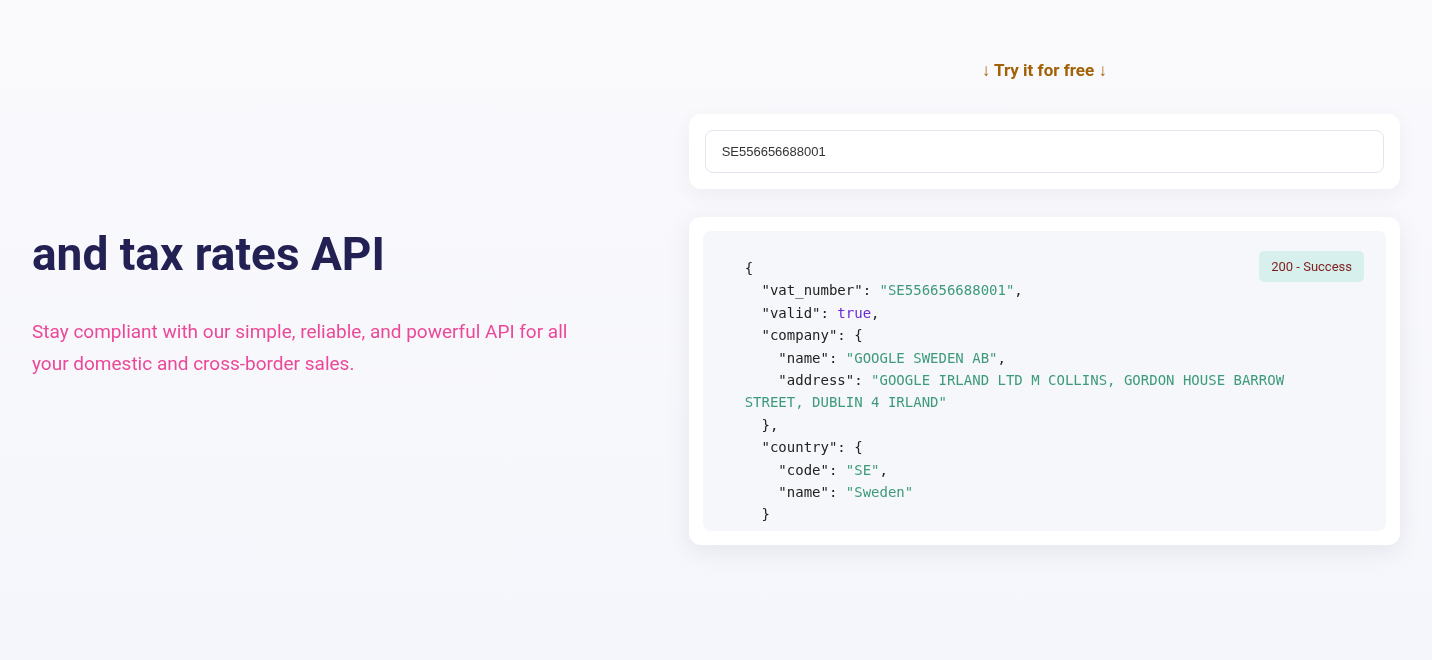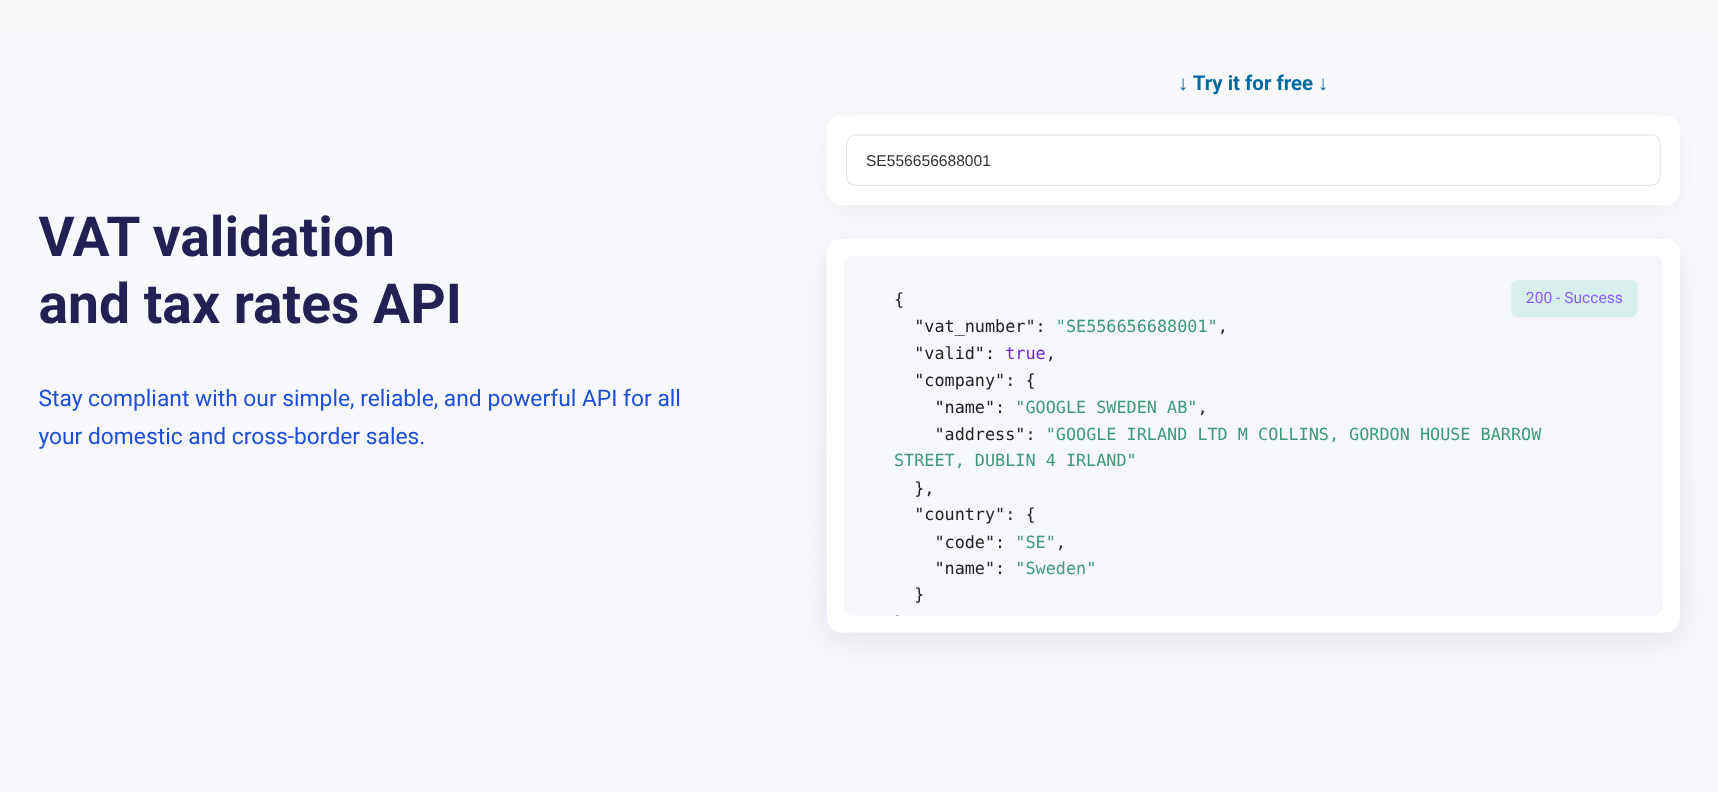--- a/index.html
+++ b/index.html
@@ -21,21 +21,21 @@
   padding-top: 110px;
 }
 .headline {
   color: #232054;
   font-size: 46px;
   font-weight: 700;
   line-height: 1.22;
   margin-bottom: 34px;
 }
 .subtitle {
-  color: #1d4ed8;
+  color: #ec4899;
   font-size: 19px;
   line-height: 1.65;
   margin-bottom: 63px;
   max-width: 560px;
 }
 .cta-button {
   display: inline-block;
   background: #6b74ec;
   color: #fff;
   font-size: 19px;
@@ -44,24 +44,24 @@
   border-radius: 10px;
   cursor: pointer;
 }
 .right {
   flex: 1;
   display: flex;
   flex-direction: column;
   align-items: center;
 }
 .try-it {
-  color: #0369a1;
+  color: #a16207;
   font-size: 17px;
   font-weight: 700;
-  margin-bottom: 16px;
+  margin-bottom: 33px;
 }
 .input-card {
   width: 100%;
   background: #fff;
   border-radius: 12px;
   padding: 16px;
   box-shadow: 0 6px 20px rgba(30,30,60,0.06);
   margin-bottom: 28px;
 }
 .vat-input {
@@ -95,41 +95,41 @@
   color: #222;
   line-height: 1.6;
   white-space: pre-wrap;
   word-wrap: break-word;
 }
 .status-badge {
   position: absolute;
   top: 20px;
   right: 22px;
   background: #d7f0ee;
-  color: #8b5cf6;
+  color: #7f1d1d;
   font-size: 13px;
   padding: 8px 12px;
   border-radius: 5px;
 }
 .tok-key { color: #222; }
 .tok-str { color: #3e9a7a; }
 .tok-bool { color: #6d28d9; }
 .tok-punc { color: #222; }
 
 .response-inner::-webkit-scrollbar { width: 8px; }
 .response-inner::-webkit-scrollbar-thumb { background: #8d92a8; border-radius: 4px; }
 .response-inner::-webkit-scrollbar-track { background: transparent; }
 </style>
 </head>
 <body>
 
 <div class="container">
   <div class="left">
     <h1 class="headline">
-      <span>VAT validation</span><br>
+      <br>
       <span>and tax rates API</span>
     </h1>
     <p class="subtitle">Stay compliant with our simple, reliable, and powerful API for all your domestic and cross-border sales.</p>
   </div>
 
   <div class="right">
     <div class="try-it">↓ Try it for free ↓</div>
 
     <div class="input-card">
       <input class="vat-input" type="text" value="SE556656688001" style="">

